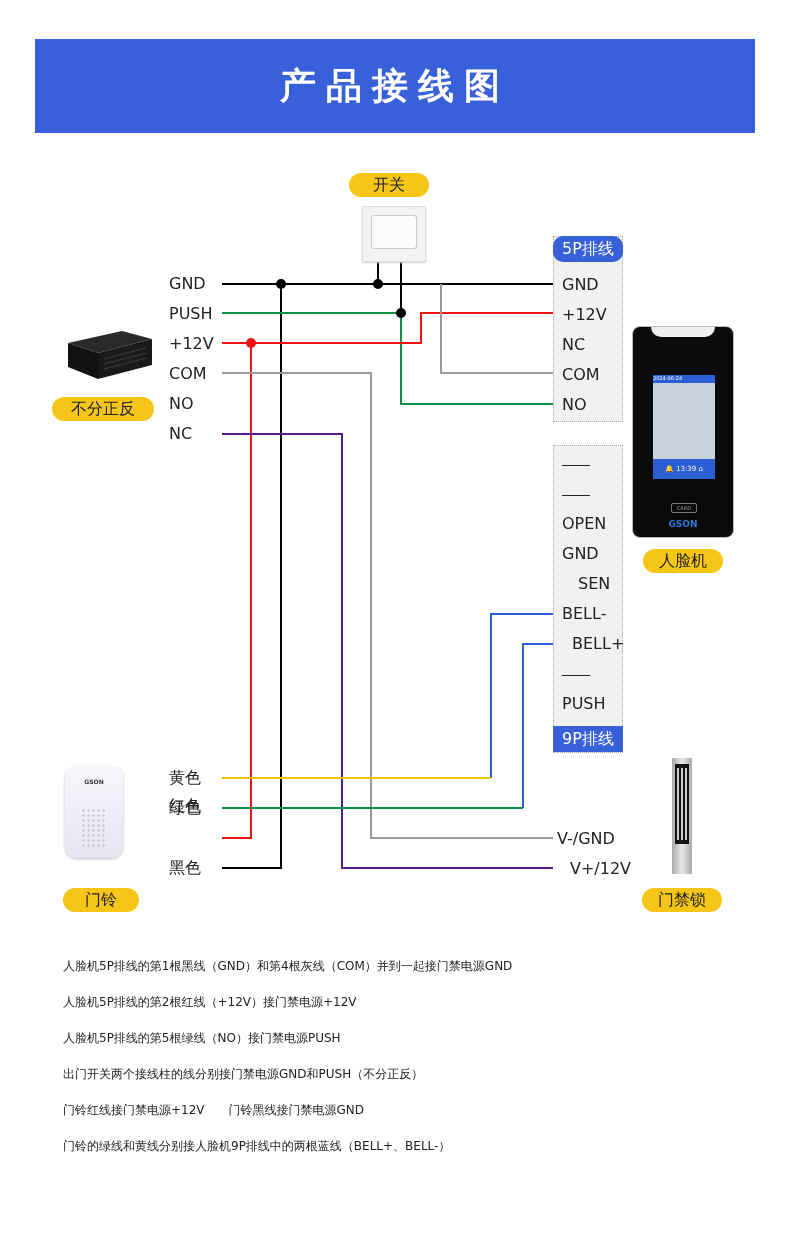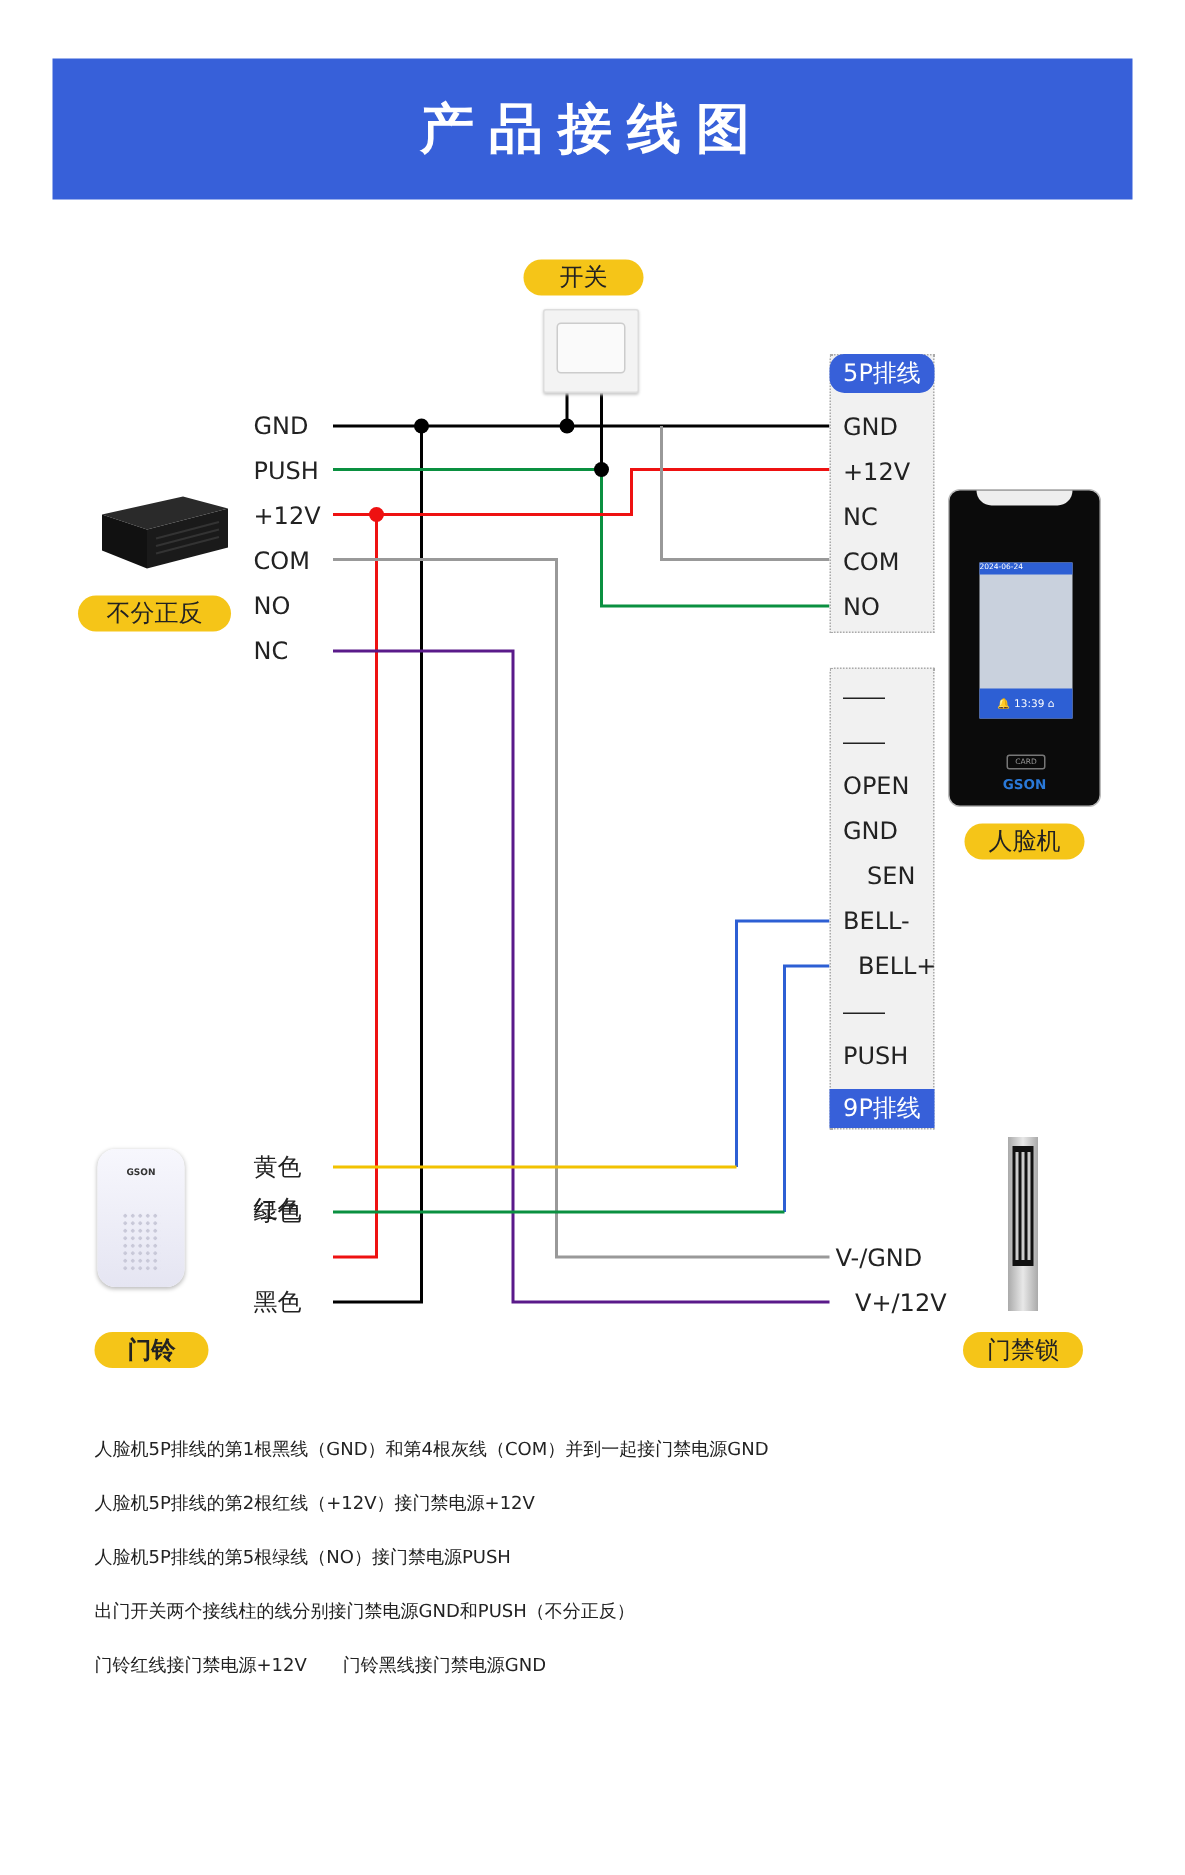--- a/index.html
+++ b/index.html
@@ -127,21 +127,21 @@
   </div>
   <div class="face-card">CARD</div>
   <div class="face-brand">GSON</div>
 </div>
 <div class="pill" style="left:643px;top:549px;width:80px;">人脸机</div>
 
 <div class="bell">
   <div class="bell-brand">GSON</div>
   <div class="bell-dots"></div>
 </div>
-<div class="pill" style="left:63px;top:888px;width:76px;font-weight:bold;">门铃</div>
+<div class="pill" style="left:63px;top:888px;width:76px;">门铃</div>
 <div class="lbl" style="left:169px;top:768px;">黄色</div>
 <div class="lbl" style="left:169px;top:798px;">绿色</div>
 <div class="lbl" style="left:169px;top:796px;">红色</div>
 <div class="lbl" style="left:169px;top:858px;">黑色</div>
 
 <div class="lbl" style="left:557px;top:829px;">V-/GND</div>
 <div class="lbl" style="left:570px;top:859px;">V+/12V</div>
 <div class="lock">
   <div class="lock-core">
       <i style="left:2px"></i>
@@ -150,13 +150,14 @@
     </div>
 </div>
 <div class="pill" style="left:642px;top:888px;width:80px;">门禁锁</div>
 
 <div class="notes">
   <div class="note">人脸机5P排线的第1根黑线（GND）和第4根灰线（COM）并到一起接门禁电源GND</div>
   <div class="note">人脸机5P排线的第2根红线（+12V）接门禁电源+12V</div>
   <div class="note">人脸机5P排线的第5根绿线（NO）接门禁电源PUSH</div>
   <div class="note">出门开关两个接线柱的线分别接门禁电源GND和PUSH（不分正反）</div>
   <div class="note">门铃红线接门禁电源+12V　　门铃黑线接门禁电源GND</div>
+  <div class="note">门铃的绿线和黄线分别接人脸机9P排线中的两根蓝线（BELL+、BELL-）</div>
 </div>
 
 </body></html>

